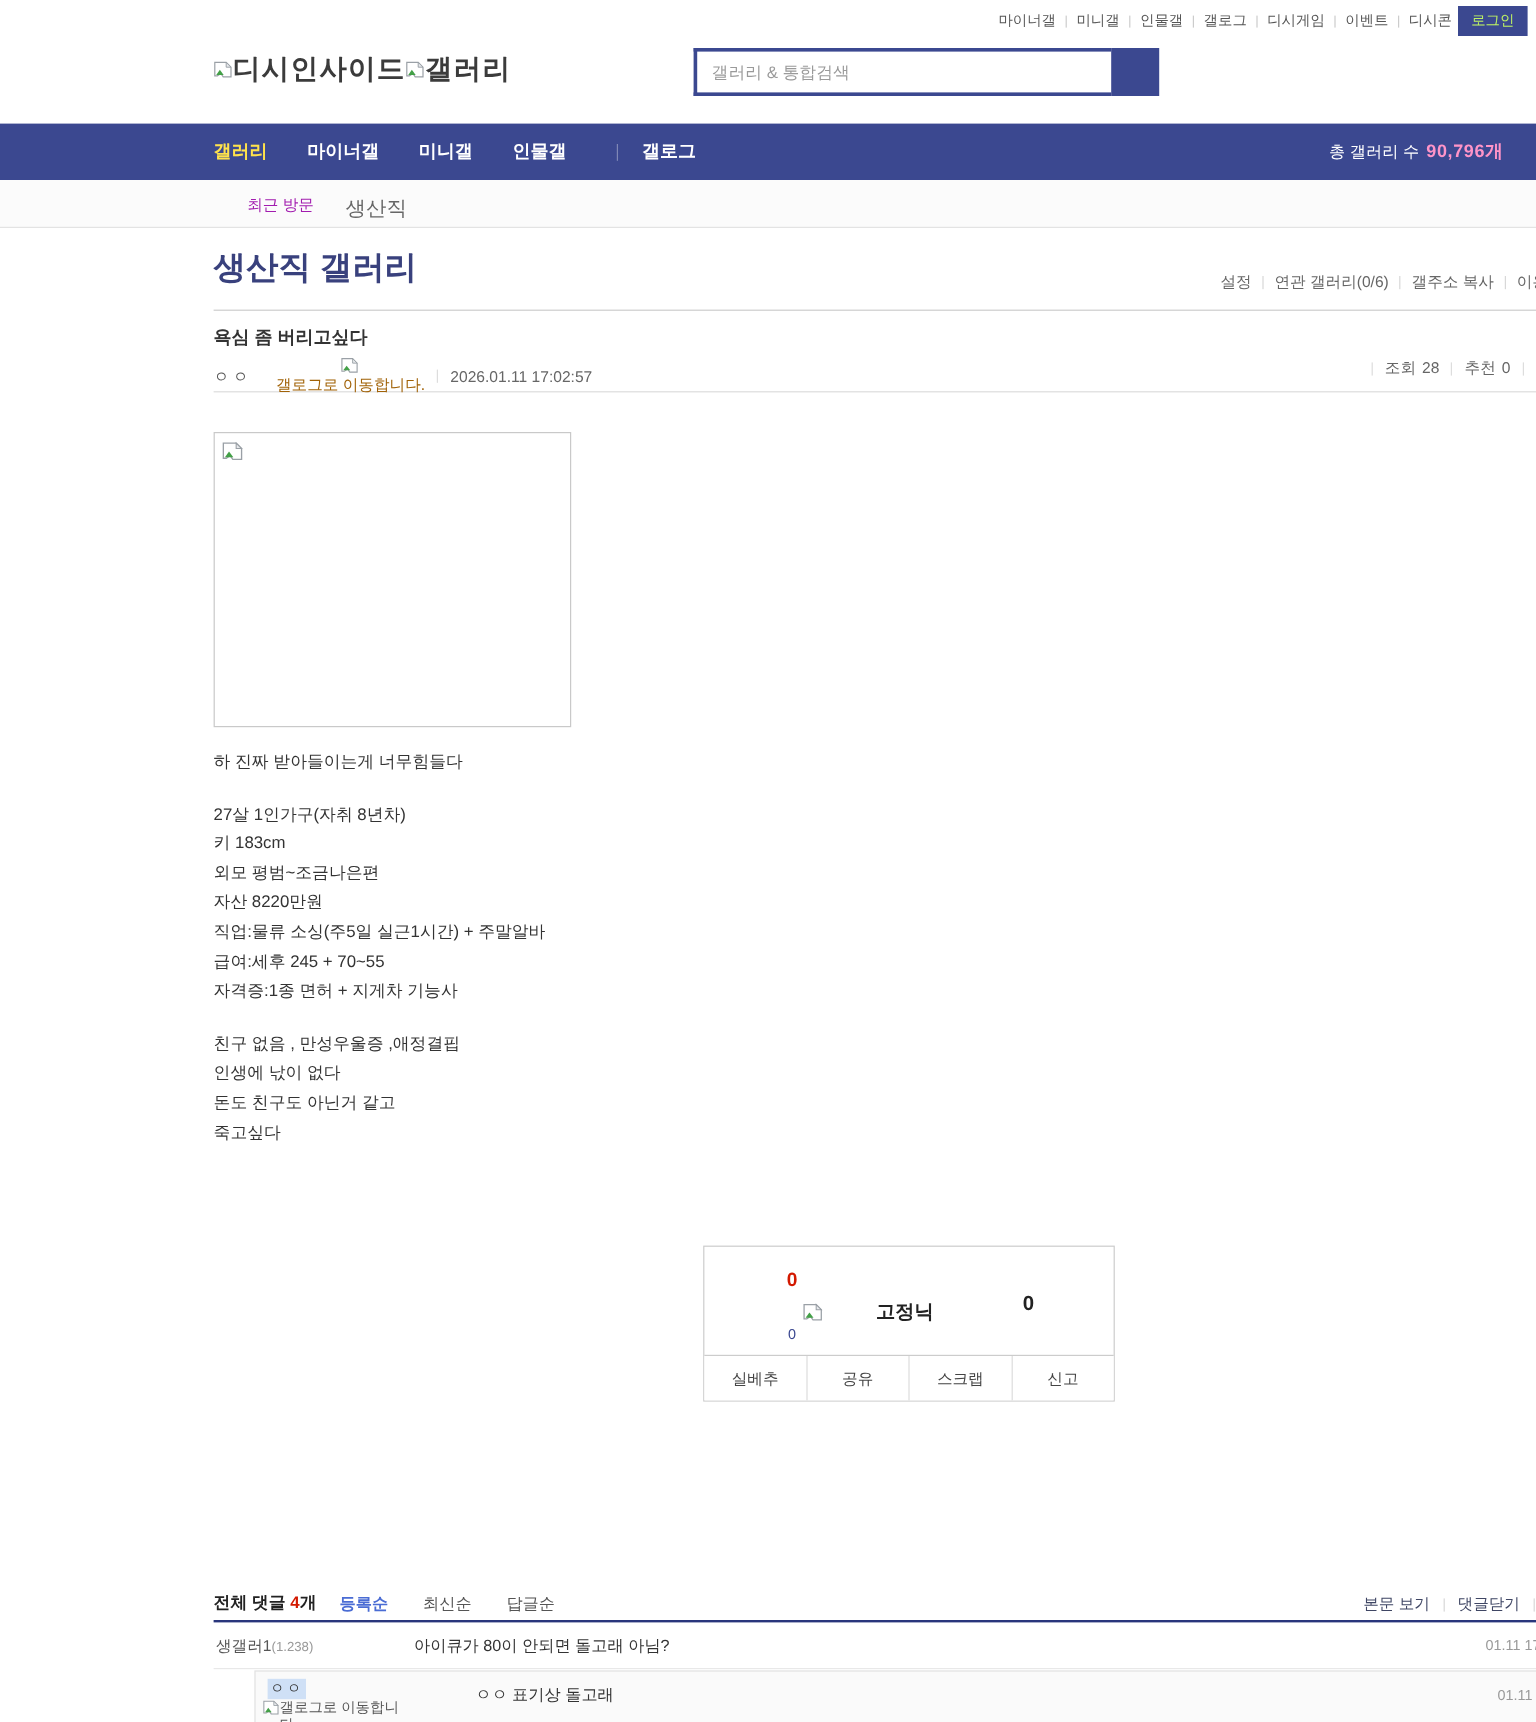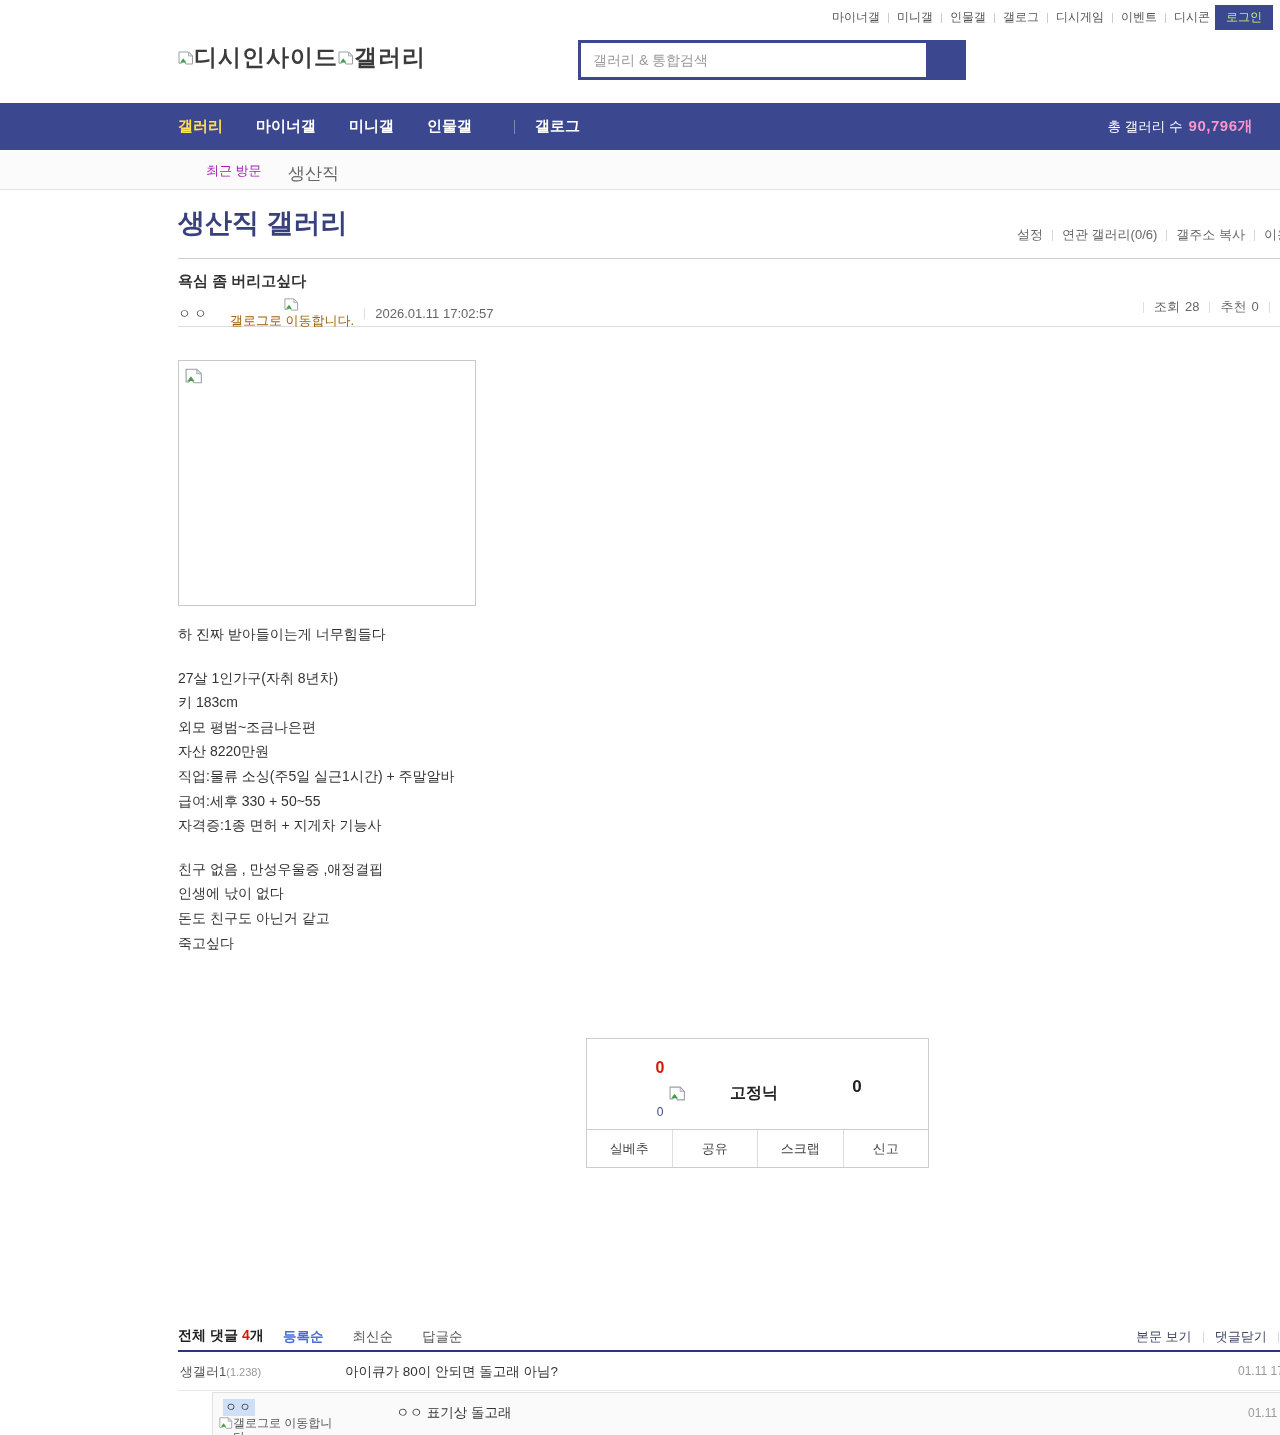--- a/index.html
+++ b/index.html
@@ -233,21 +233,21 @@
   </div>
 
   <div class="post-content">
     <div class="content-line">하 진짜 받아들이는게 너무힘들다</div>
     <div class="content-line blank"></div>
     <div class="content-line">27살 1인가구(자취 8년차)</div>
     <div class="content-line">키 183cm</div>
     <div class="content-line">외모 평범~조금나은편</div>
     <div class="content-line">자산 8220만원</div>
     <div class="content-line">직업:물류 소싱(주5일 실근1시간) + 주말알바</div>
-    <div class="content-line">급여:세후 330 + 50~55</div>
+    <div class="content-line">급여:세후 245 + 70~55</div>
     <div class="content-line">자격증:1종 면허 + 지게차 기능사</div>
     <div class="content-line blank"></div>
     <div class="content-line">친구 없음 , 만성우울증 ,애정결핍</div>
     <div class="content-line">인생에 낛이 없다</div>
     <div class="content-line">돈도 친구도 아닌거 같고</div>
     <div class="content-line">죽고싶다</div>
   </div>
 
   <div class="vote-box">
     <div class="vote-up-count">0</div>

